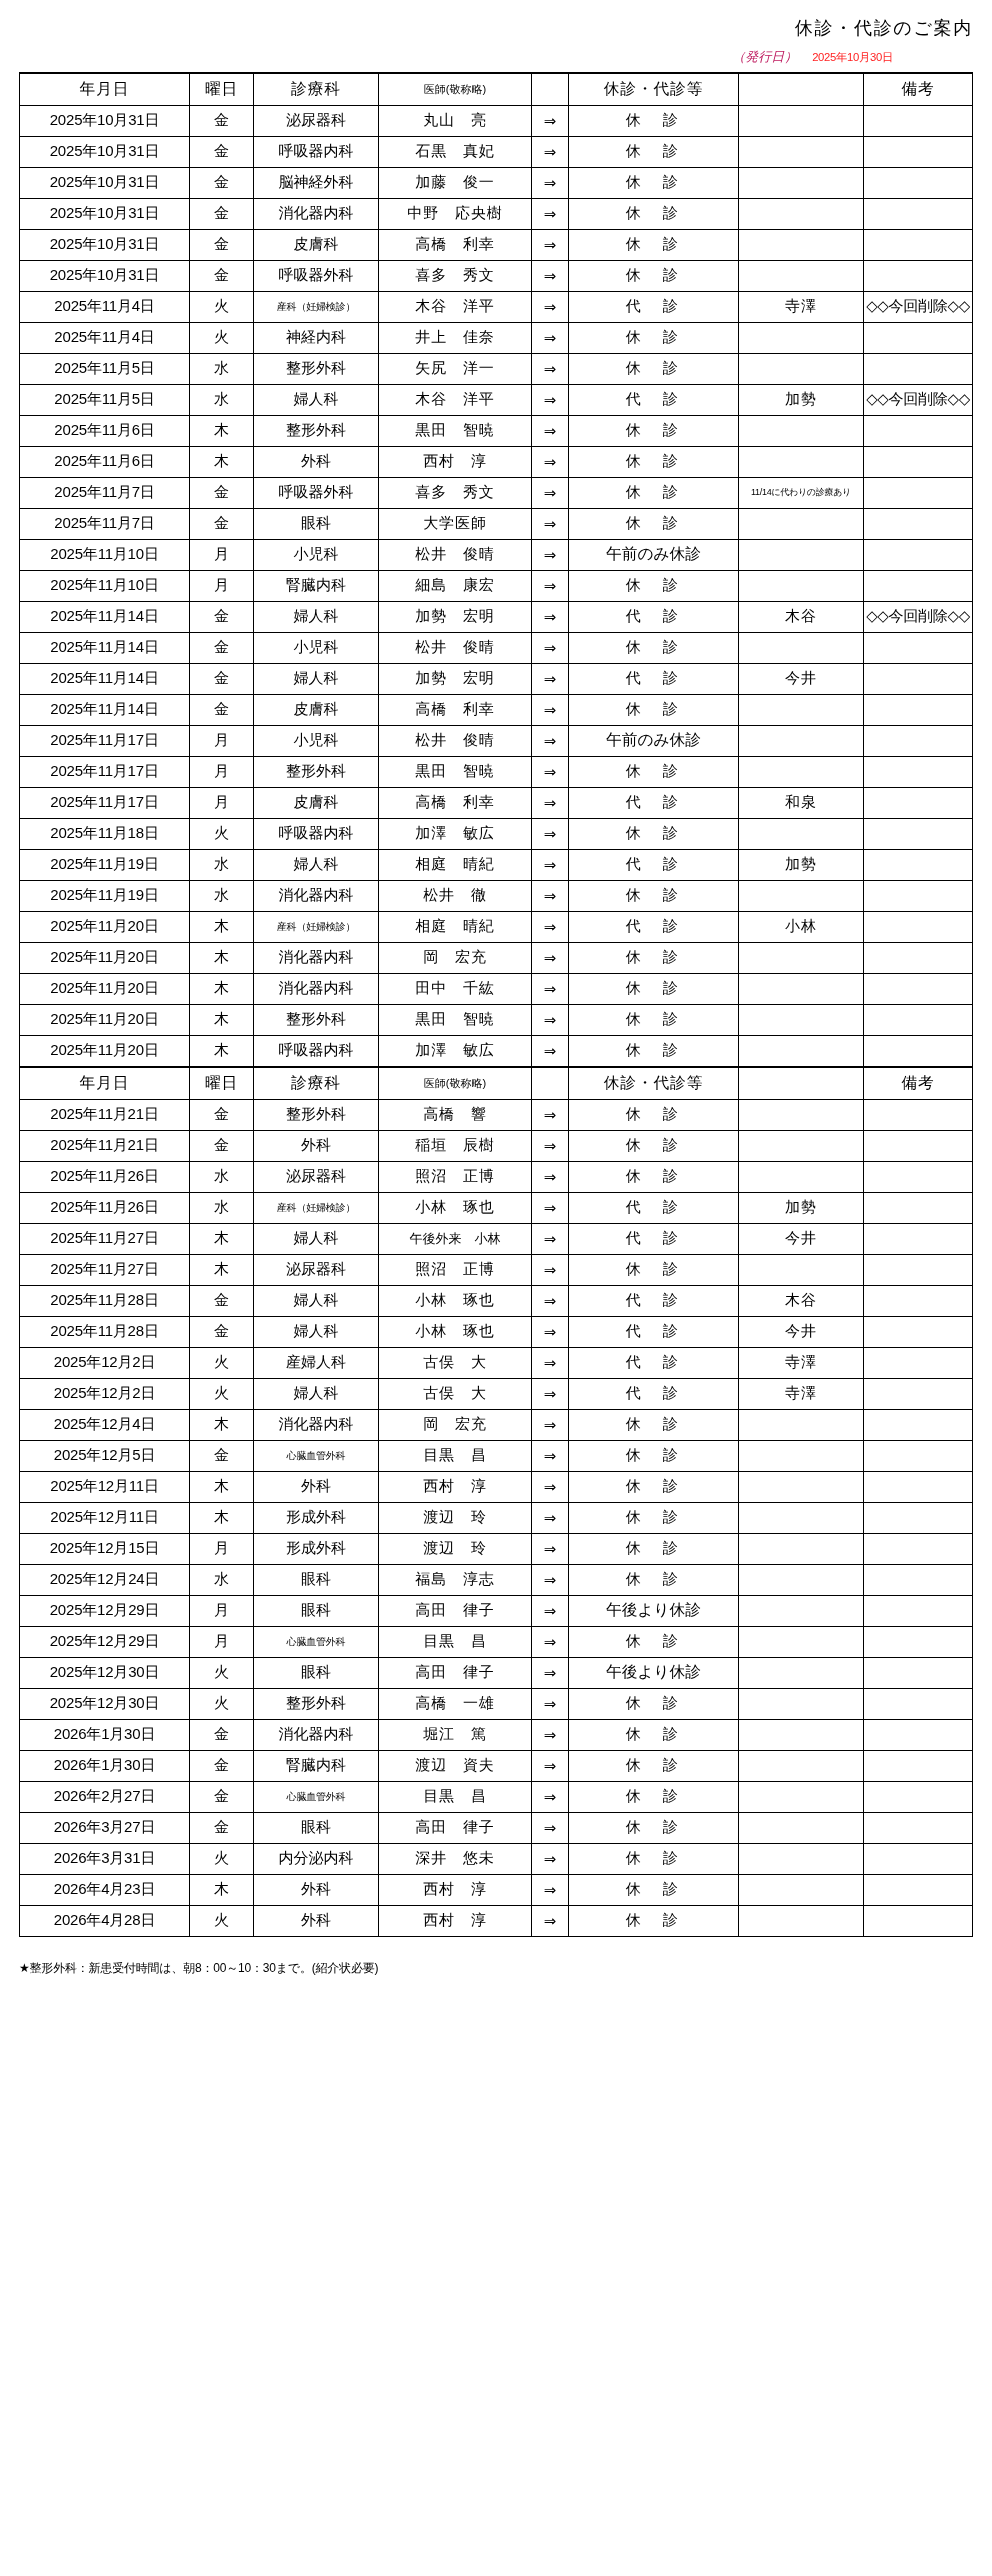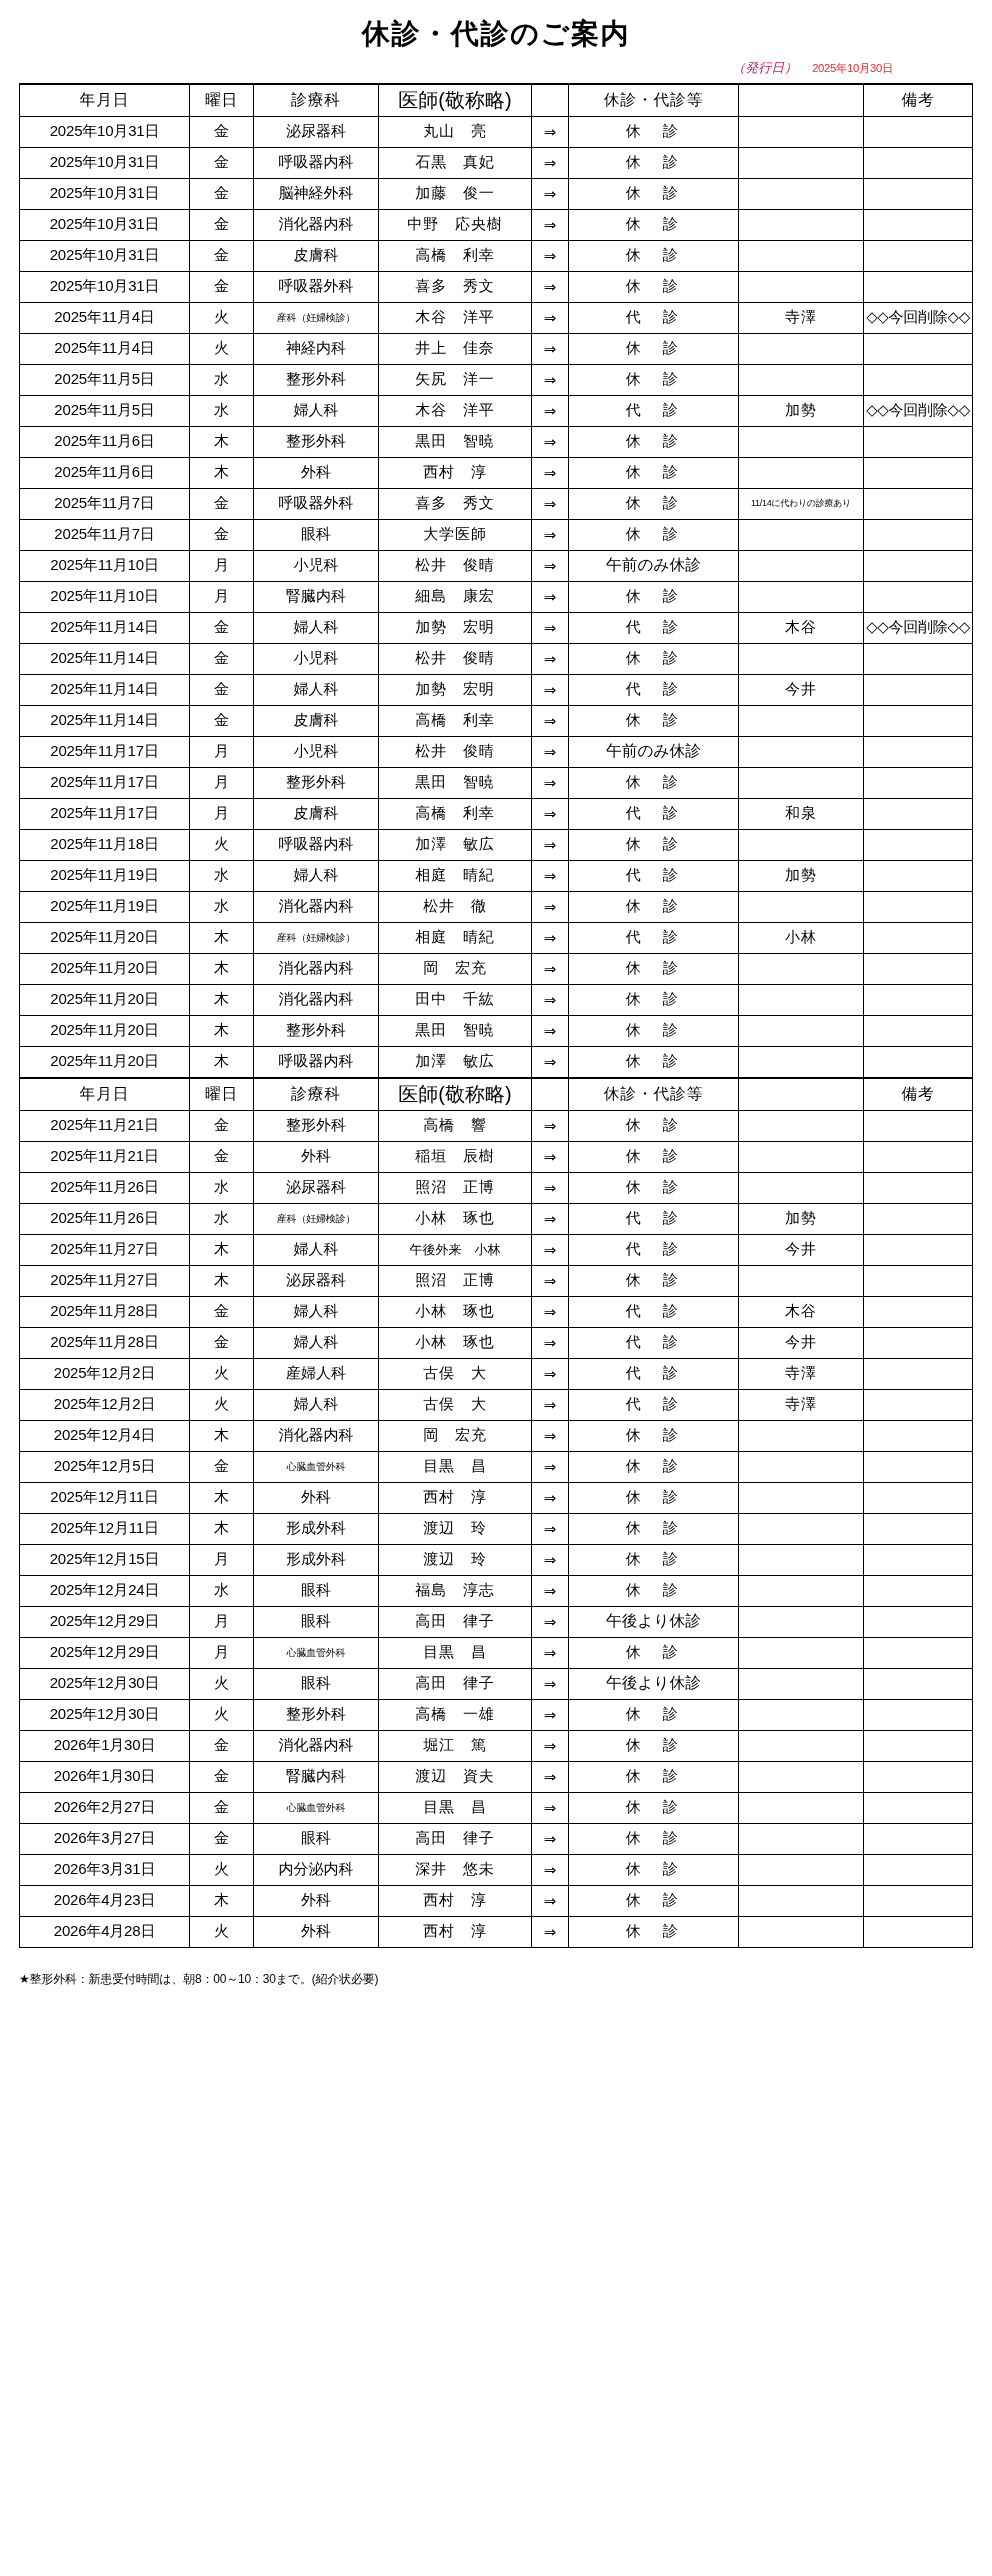--- a/index.html
+++ b/index.html
@@ -20,25 +20,26 @@
     box-sizing: border-box;
     padding: 0 19px;
     position: relative;
   }
   
   .title-bar {
     text-align: center;
     padding-top: 19px;
   }
   .doc-title {
-    font-size: 28px;
-    font-weight: bold;
+    font-size: 18px;
+    font-weight: normal;
     letter-spacing: 1.7px;
     line-height: 1.1;
     margin: 0;
+    text-align: right;
   }
   .issue-line {
     margin-top: 8.7px;
     text-align: right;
     padding-right: 80px;
     height: 19px;
     line-height: 19px;
     white-space: nowrap;
   }
   .issue-label {
@@ -81,21 +82,21 @@
   col.c-note { width: 109px; }
 
   tr.header-row td {
     font-size: 15.7px;
     height: 31px;
     border-top: 2.6px solid #000;
     border-bottom: 1.7px solid #000;
     font-weight: normal;
     letter-spacing: 0.9px;
   }
-  tr.header-row td.h-doctor { letter-spacing: 0; font-size: 20px;}
+  tr.header-row td.h-doctor { letter-spacing: 0; font-size: 11px;}
   tr.header-row td.h-arrow { border-left: 0.9px solid #000; border-right: 0.9px solid #000;}
 
   td.cell-date   { font-size: 15.7px; letter-spacing: -0.2px; padding-left:1.7px;}
   td.cell-dow    { font-size: 15.7px; }
   td.cell-dept   { font-size: 15px; }
   td.cell-dept.small { font-size: 10px; letter-spacing: -0.2px;}
   td.cell-doctor { font-size: 15.7px; letter-spacing: 0.9px;}
   td.cell-doctor.small { font-size: 13px; letter-spacing: 0;}
   td.cell-arrow  { font-size: 15px; }
   td.cell-kind   { font-size: 15.7px; letter-spacing: 3.5px; }

